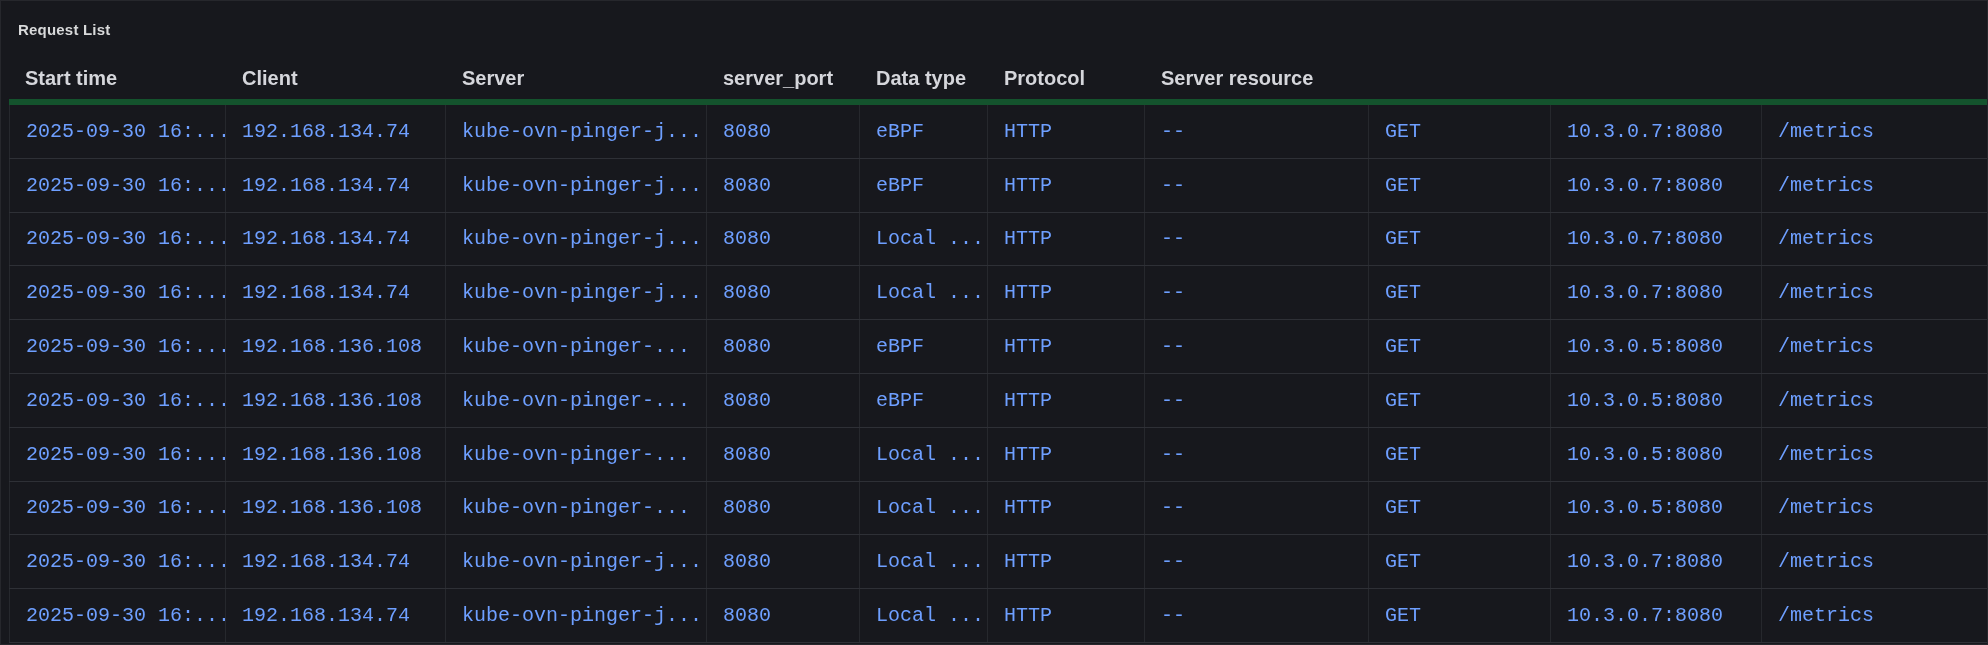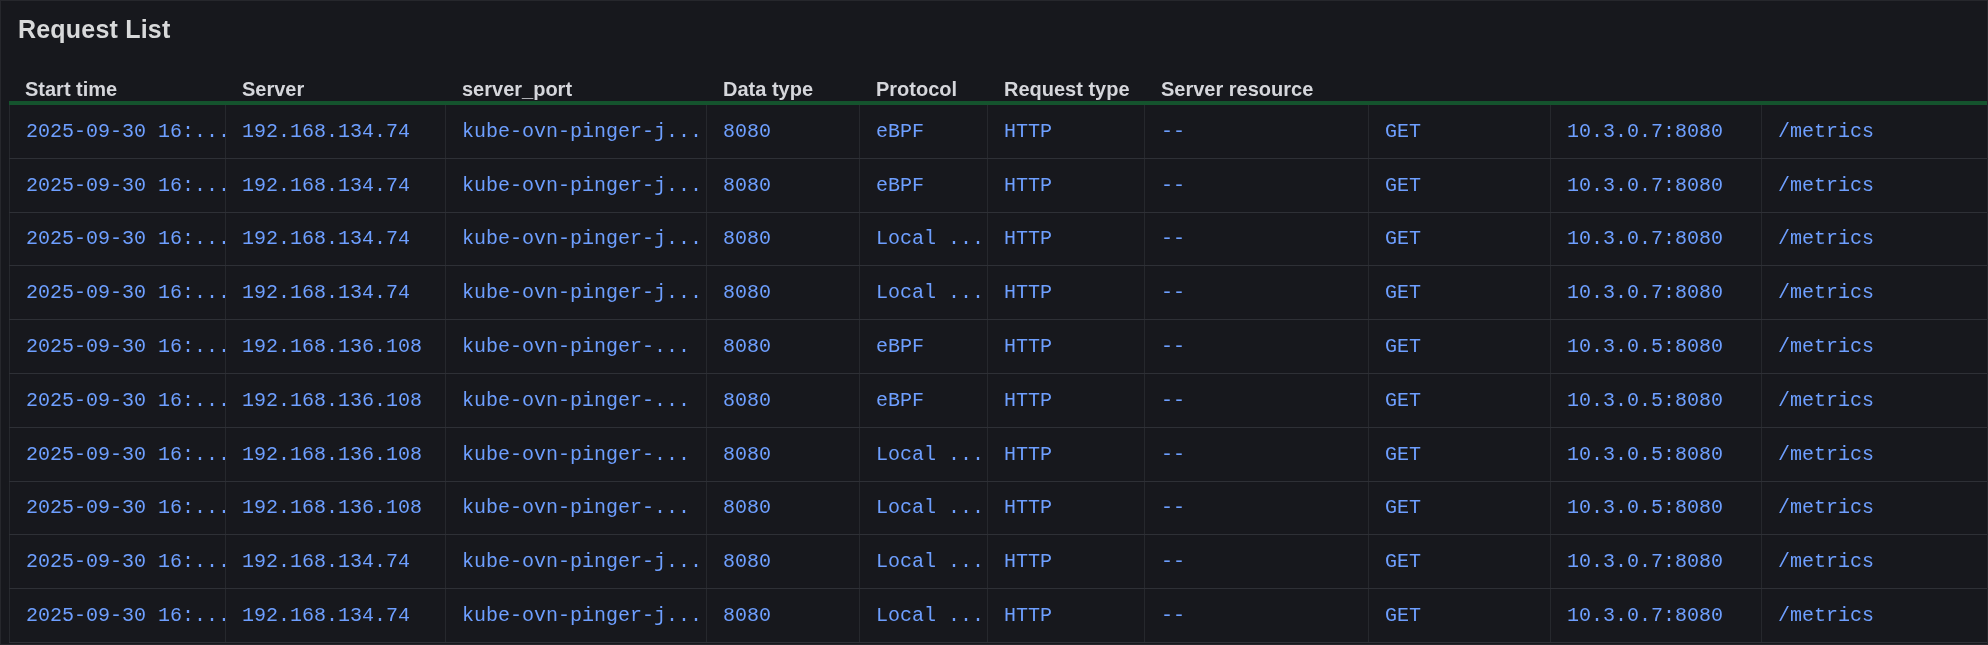--- a/index.html
+++ b/index.html
@@ -19,36 +19,35 @@
   }
   .panel-header {
     height: 56px;
     display: flex;
     align-items: center;
     padding-left: 17px;
     box-sizing: border-box;
   }
   .panel-title {
     margin: 0;
-    font-size: 25px;
+    font-size: 15px;
     font-weight: 600;
     letter-spacing: 0.2px;
     color: #D8D9DA;
     white-space: nowrap;
   }
   .table {
     margin-left: 8px;
     width: 1979px;
   }
   .thead {
     display: flex;
     height: 48px;
     box-sizing: border-box;
-    border-bottom: 4px solid #14532d;
-    align-items: flex-end;
+    border-bottom: 6px solid #14532d;
   }
   .th {
     display: flex;
     align-items: center;
     box-sizing: border-box;
     padding-left: 16px;
     font-size: 20px;
     font-weight: 600;
     color: #D5D6DB;
     white-space: nowrap;
@@ -98,25 +97,25 @@
 <div class="panel">
 
   <div class="panel-header">
     <h2 class="panel-title">Request List</h2>
   </div>
 
   <div class="table">
 
     <div class="thead">
       <div class="th">Start time</div>
+      <div class="th">Client</div>
       <div class="th">Server</div>
       <div class="th">server_port</div>
       <div class="th">Data type</div>
       <div class="th">Protocol</div>
-      <div class="th">Request type</div>
       <div class="th">Server resource</div>
     </div>
 
     <div class="tbody">
         <div class="tr">
           <div class="td">
             <span class="cell-link">2025-09-30 16:...</span>
           </div>
           <div class="td">
             <span class="cell-link">192.168.134.74</span>

